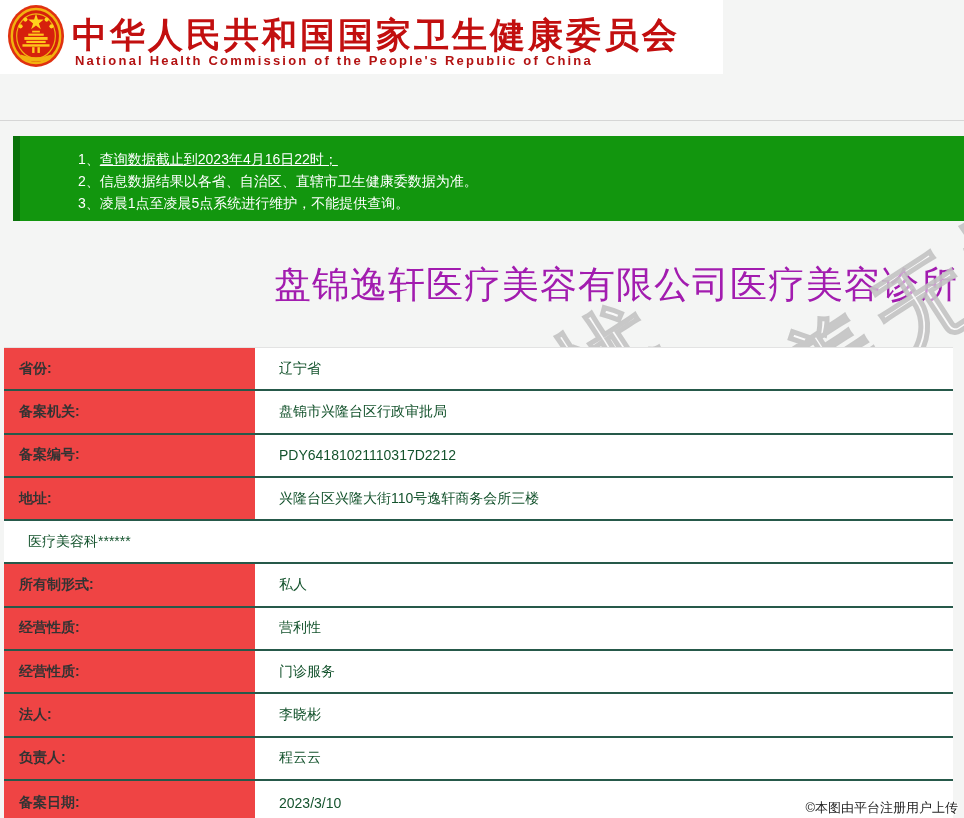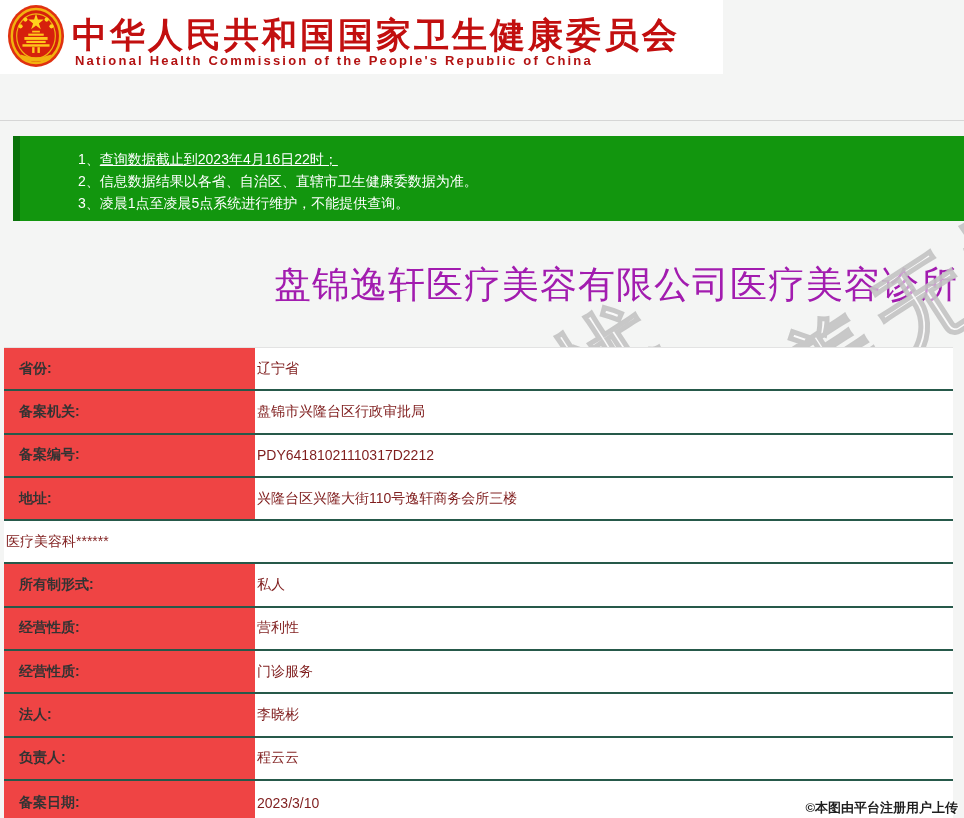--- a/index.html
+++ b/index.html
@@ -58,39 +58,39 @@
   .row {
     display:flex; height:43.3px; border-bottom:2px solid #26594a;
   }
   .row:last-child { border-bottom:none; }
   .cell-label {
     width:251px; background:#ef4444; display:flex; align-items:center;
     padding-left:15px; font-size:14px; font-weight:bold; color:#333;
   }
   .cell-value {
     flex:1; background:#ffffff; display:flex; align-items:center;
-    padding-left:2px; font-size:14px; color:#7f1d1d;
+    padding-left:24px; font-size:14px; color:#14532d;
   }
 
   
   .wm {
     position:absolute; width:480px; height:110px;
     font-size:94px; font-weight:bold; letter-spacing:14px; white-space:nowrap;
     color:rgba(255,255,255,0.5);
     -webkit-text-stroke:2px rgba(190,190,190,0.85);
     transform:rotate(-33deg);
     pointer-events:none;
   }
   .wm-a { left:255px; top:365px; }
   .wm-b { left:660px; top:255px; }
 
   
   .credit {
     position:absolute; top:799px; right:6px;
-    font-size:13px; font-weight:bold; color:#1f1f1f; white-space:nowrap;
+    font-size:13px; font-weight:normal; color:#1f1f1f; white-space:nowrap;
     text-shadow:-1px -1px 0 #fff, 1px -1px 0 #fff, -1px 1px 0 #fff, 1px 1px 0 #fff;
   }
 </style>
 </head>
 <body>
 
 <div class="header-box">
   <svg class="emblem" viewBox="0 0 60 68">
     <ellipse cx="30" cy="33" rx="29" ry="32" fill="#e03110"></ellipse>
     <ellipse cx="30" cy="33" rx="26" ry="29" fill="#d6200c"></ellipse>

